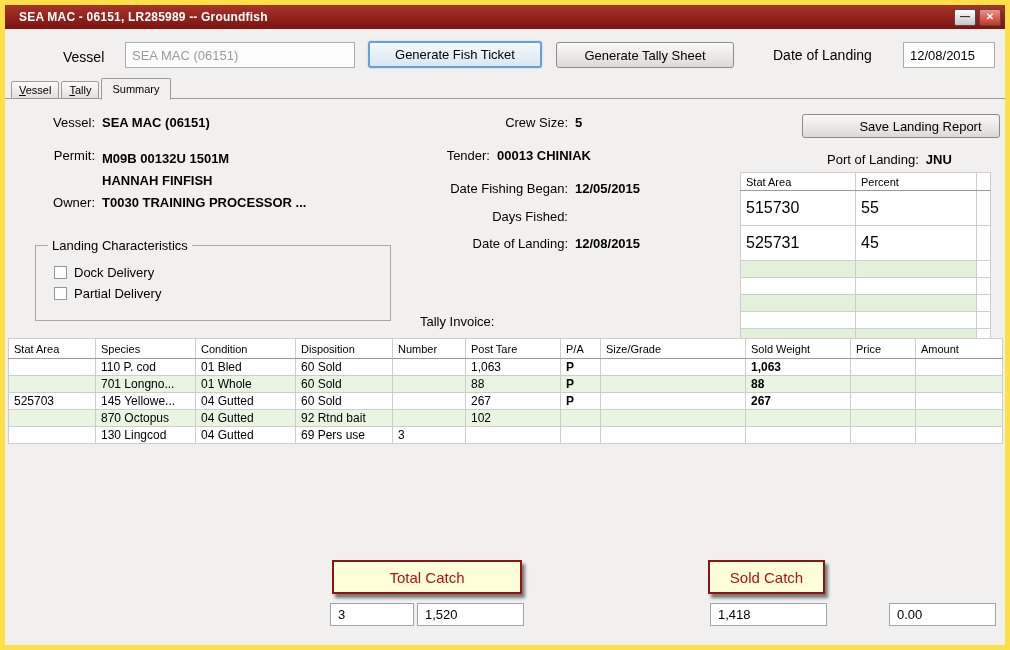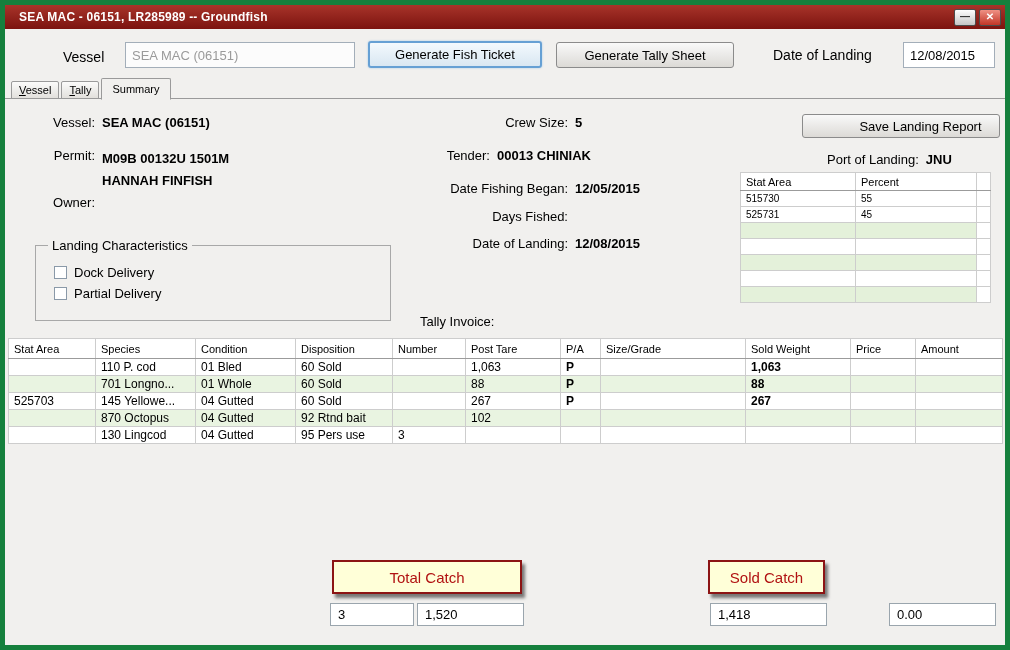--- a/index.html
+++ b/index.html
@@ -1,18 +1,18 @@
 <!DOCTYPE html>
 <html><head>
 <meta charset="utf-8">
 <style>
   * { margin:0; padding:0; box-sizing:border-box; }
   body { margin:0; font-family:"Liberation Sans", sans-serif; background:#ffffff; }
 
-  .window { position:relative; width:1010px; height:650px; background:#15803d; padding:5px; }
+  .window { position:relative; width:1010px; height:650px; background:#fde047; padding:5px; }
 
   
   .titlebar { height:24px; background:linear-gradient(#a8342a, #7c130f); display:flex; align-items:center; padding:0 4px 0 14px; }
   .title { flex:1; color:#ffffff; font-size:12px; font-weight:bold; letter-spacing:.2px; }
   .win-btn { width:22px; height:17px; margin-left:3px; display:flex; align-items:center; justify-content:center; font-size:10px; line-height:1; border:1px solid #4c4c4c; border-radius:2px; cursor:default; }
   .btn-min { background:linear-gradient(#fdfdfd,#c6c6c6); color:#333; font-weight:bold; }
   .btn-close { background:linear-gradient(#ef9184,#c23526); color:#fff; font-weight:bold; }
 
   
   .wbody { position:relative; width:1000px; height:616px; background:#f1f0ee; overflow:hidden; }
@@ -54,21 +54,21 @@
   
   #lcBox { position:absolute; left:30px; top:209px; width:356px; height:83px; border:1px solid #a8a8a8; padding:6px 12px 0 18px; background:transparent; }
   #lcBox legend { font-size:13px; padding:0 4px; margin-left:-6px; }
   .cbrow { display:flex; align-items:center; margin-top:6px; font-size:13px; }
   .cb { width:13px; height:13px; border:1px solid #8a99a8; background:#fff; display:inline-block; margin-right:7px; flex:none; }
 
   
   #statWrap { position:absolute; left:735px; top:143px; }
   #statTable { border-collapse:collapse; table-layout:fixed; background:#fff; border:1px solid #9b9b9b; }
   #statTable th { font-weight:normal; font-size:11px; text-align:left; padding:2px 5px; height:18px; background:#fff; border:1px solid #cdcdcd; border-bottom:1px solid #9b9b9b; }
-  #statTable td { font-size:10px; padding:0 5px; height:16px; background:#fff; border:1px solid #cdcdcd; white-space:nowrap; overflow:hidden; }
+  #statTable td { font-size:16px; padding:8px 5px; height:16px; background:#fff; border:1px solid #cdcdcd; white-space:nowrap; overflow:hidden; }
   #statTable tbody tr:nth-child(2n+3) td { background:#e4f1da; }
   #statTable td.gutter, #statTable tbody tr:nth-child(2n+3) td.gutter { background:#ffffff; }
 
   
   #catchWrap { position:absolute; left:3px; top:309px; }
   #catchTable { border-collapse:collapse; table-layout:fixed; width:994px; background:#fff; border:1px solid #9b9b9b; }
   #catchTable th { font-weight:normal; font-size:11px; text-align:left; padding:3px 5px; height:20px; background:#fff; border:1px solid #cdcdcd; border-bottom:1px solid #9b9b9b; white-space:nowrap; overflow:hidden; }
   #catchTable td { font-size:12px; padding:0 5px; height:17px; background:#fff; border:1px solid #cdcdcd; white-space:nowrap; overflow:hidden; }
   #catchTable tbody tr:nth-child(even) td { background:#e9f4e1; }
   .bcell { font-weight:bold; }
@@ -117,20 +117,21 @@
     </div>
     <div class="pair" id="f-permit">
       <span class="plbl">Permit:</span>
       <div class="pval">
         <div>M09B 00132U 1501M</div>
         <div>HANNAH FINFISH</div>
       </div>
     </div>
     <div class="pair" id="f-owner">
       <span class="plbl">Owner:</span>
+      <span class="pval">T0030 TRAINING PROCESSOR ...</span>
     </div>
 
     <div class="pair" id="f-crew">
       <span class="plbl">Crew Size:</span>
       <span class="pval">5</span>
     </div>
     <div class="pair" id="f-tender">
       <span class="plbl">Tender:</span>
       <span class="pval">00013 CHINIAK</span>
     </div>
@@ -300,21 +301,21 @@
             <td class="bcell"></td>
             <td></td>
             <td class="bcell"></td>
             <td></td>
             <td></td>
           </tr>
           <tr>
             <td></td>
             <td>130 Lingcod</td>
             <td>04 Gutted</td>
-            <td>95 Pers use</td>
+            <td>69 Pers use</td>
             <td>3</td>
             <td></td>
             <td class="bcell"></td>
             <td></td>
             <td class="bcell"></td>
             <td></td>
             <td></td>
           </tr>
         </tbody>
       </table>

